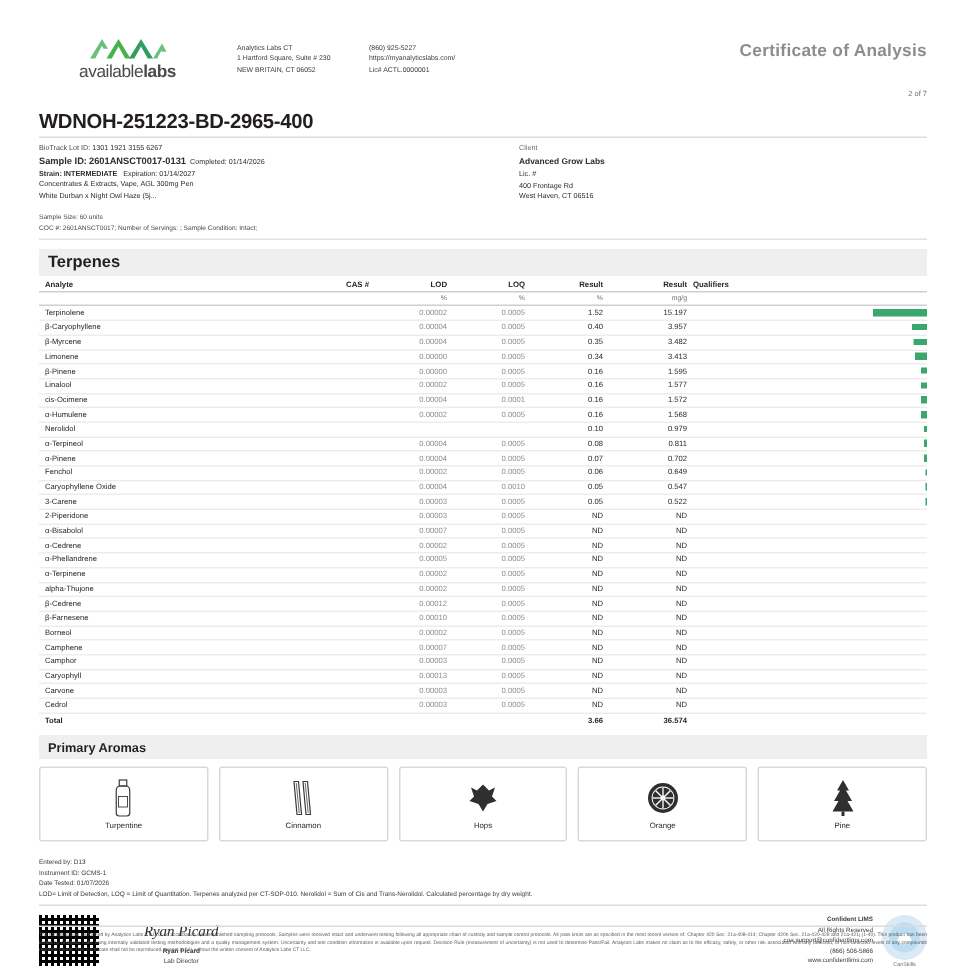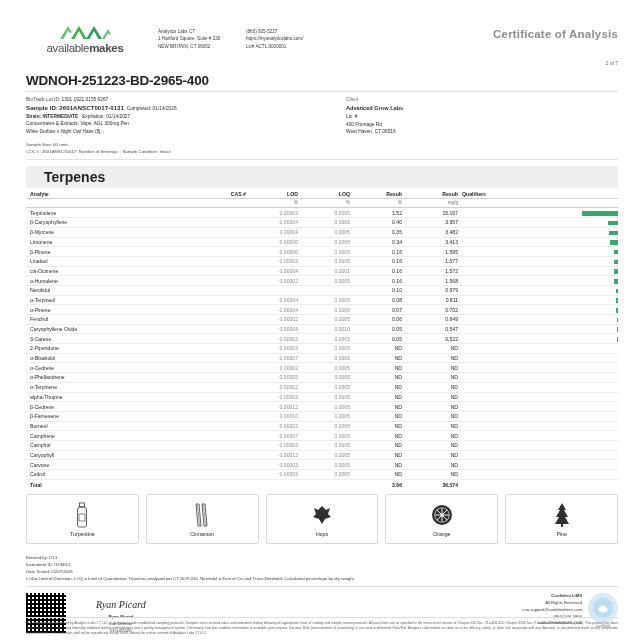--- a/index.html
+++ b/index.html
@@ -108,23 +108,23 @@
     margin-top: 6px;
     font-size: 4.4px;
     color: #4b4a4c;
     line-height: 1.6;
   }
   .hr-mid { border-top: 1px solid #e2e2e2; margin-top: 4px; }
 
   
   .section-head {
     background: #efefef;
-    font-size: 14px;
+    font-size: 11px;
     font-weight: 700;
-    padding: 3px 18px;
+    padding: 3px 6px;
     margin-top: 6px;
   }
   table.terp {
     width: 100%;
     border-collapse: collapse;
     font-size: 5.1px;
     margin-top: 2px;
   }
   table.terp th {
     font-weight: 700;
@@ -283,21 +283,21 @@
 <div class="page">
 
   <div class="header">
     <div class="logo-block">
       <svg class="logo-mark" width="54" height="17" viewBox="0 0 54 17">
         <path d="M2 15 L10 2 L14 8.5 L11 8.5 L10 6.5 L5.5 15 Z" fill="#6fbf7c"></path>
         <path d="M13 15 L21 2 L29 15 L25.5 15 L21 7 L16.5 15 Z" fill="#49b04f"></path>
         <path d="M28 15 L36 2 L44 15 L40.5 15 L36 7 L31.5 15 Z" fill="#2f9e5e"></path>
         <path d="M44 15 L50 5 L53 10.5 L50 10.5 L49.6 9.6 L46.8 15 Z" fill="#6fbf7c"></path>
       </svg>
-      <div class="logo-text"><span>available</span><b>makes</b></div>
+      <div class="logo-text"><span>available</span><b>labs</b></div>
     </div>
 
     <div class="lab-info">
       <div class="lab-cols">
         <div class="c1">
           <div>Analytics Labs CT</div>
           <div>1 Hartford Square, Suite # 230</div>
           <div>NEW BRITAIN, CT 06052</div>
         </div>
         <div class="c2 col2">
@@ -643,20 +643,21 @@
         <td></td>
           <td></td>
           <td></td>
         <td>3.66</td>
         <td>36.574</td>
         <td></td>
       </tr>
     </tfoot>
   </table>
 
+  <div class="aroma-head">Primary Aromas</div>
   <div class="aroma-row">
 
     <div class="aroma-card">
       <div class="ico">
         <svg width="18" height="26" viewBox="0 0 18 26">
           <rect x="6.5" y="1" width="5" height="4" fill="none" stroke="#3a3a3a" stroke-width="0.8"></rect>
           <path d="M4.5 8 Q4.5 5.5 6.5 5 L11.5 5 Q13.5 5.5 13.5 8 L13.5 23 Q13.5 25 11.5 25 L6.5 25 Q4.5 25 4.5 23 Z" fill="none" stroke="#3a3a3a" stroke-width="0.8"></path>
           <rect x="6" y="12" width="6" height="7" fill="none" stroke="#3a3a3a" stroke-width="0.6"></rect>
         </svg>
       </div>

